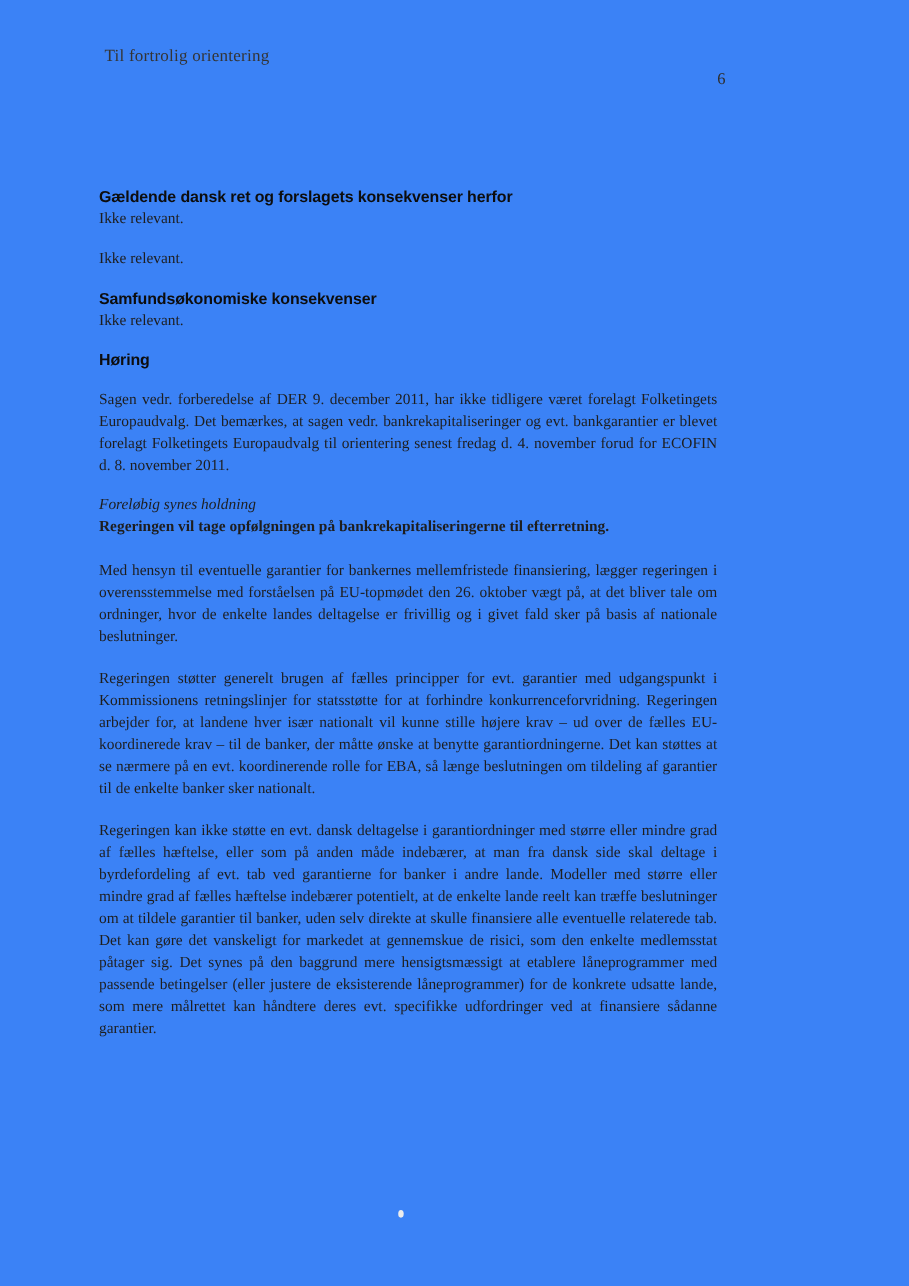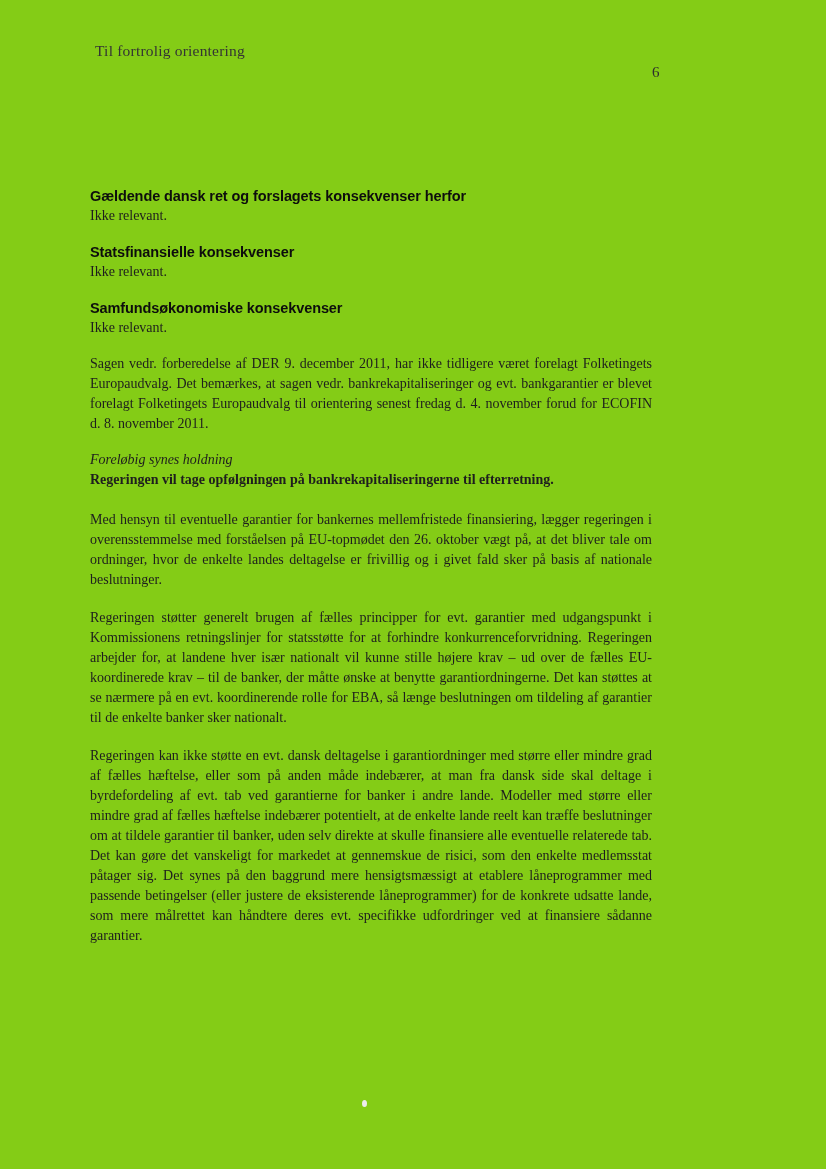--- a/index.html
+++ b/index.html
@@ -5,21 +5,21 @@
   * { margin: 0; padding: 0; box-sizing: border-box; }
   html, body { background: #ffffff; }
   body {
     width: 826px; height: 1169px;
     font-family: "Liberation Serif", serif;
     -webkit-hyphens: auto; hyphens: auto;
   }
   .page {
     position: relative;
     width: 826px; height: 1169px;
-    background: #84cc16;
+    background: #3b82f6;
     overflow: hidden;
     color: #1e1e1e;
   }
   .classification {
     position: absolute;
     left: 95px; top: 42px;
     font-size: 15.5px; line-height: 18px;
     letter-spacing: 0.2px;
     color: #343434;
   }
@@ -27,21 +27,21 @@
     position: absolute;
     left: 652px; top: 63px;
     font-size: 15px; line-height: 18px;
     color: #2e2e2e;
   }
   .content {
     position: absolute;
     left: 90px; top: 170px;
     width: 562px;
   }
-  .sec { margin-bottom: 16px; margin-top: 16px; }
+  .sec { margin-bottom: 16px; }
   .h {
     font-family: "Liberation Sans", sans-serif;
     font-weight: 700;
     font-size: 14.5px;
     line-height: 20px;
     letter-spacing: -0.1px;
     color: #0d0d0d;
   }
   .b {
     font-size: 14px;
@@ -71,30 +71,30 @@
   <div class="page-number">6</div>
 
   <div class="content">
 
     <section class="sec">
       <h2 class="h">Gældende dansk ret og forslagets konsekvenser herfor</h2>
       <p class="b">Ikke relevant.</p>
     </section>
 
     <section class="sec">
-      <h2 class="h">Statsfinansielle konsekvenser</h2>
       <p class="b">Ikke relevant.</p>
     </section>
 
     <section class="sec">
       <h2 class="h">Samfundsøkonomiske konsekvenser</h2>
       <p class="b">Ikke relevant.</p>
     </section>
 
     <section class="sec">
+      <h2 class="h">Høring</h2>
     </section>
 
     <section class="sec">
       <p class="b just">Sagen vedr. forberedelse af DER 9. december 2011, har ikke tidligere været forelagt Folketingets Europaudvalg. Det bemærkes, at sagen vedr. bankrekapitaliseringer og evt. bankgarantier er blevet forelagt Folketingets Europaudvalg til orientering senest fredag d. 4. november forud for ECOFIN d. 8. november 2011.</p>
     </section>
 
 
     <p class="b italic">Foreløbig synes holdning</p>
     <p class="b para-lead">Regeringen vil tage opfølgningen på bankrekapitaliseringerne til efterretning.</p>
     <p class="b just para">Med hensyn til eventuelle garantier for bankernes mellemfristede finansiering, lægger regeringen i overensstemmelse med forståelsen på EU-topmødet den 26. oktober vægt på, at det bliver tale om ordninger, hvor de enkelte landes deltagelse er frivillig og i givet fald sker på basis af nationale beslutninger.</p>

